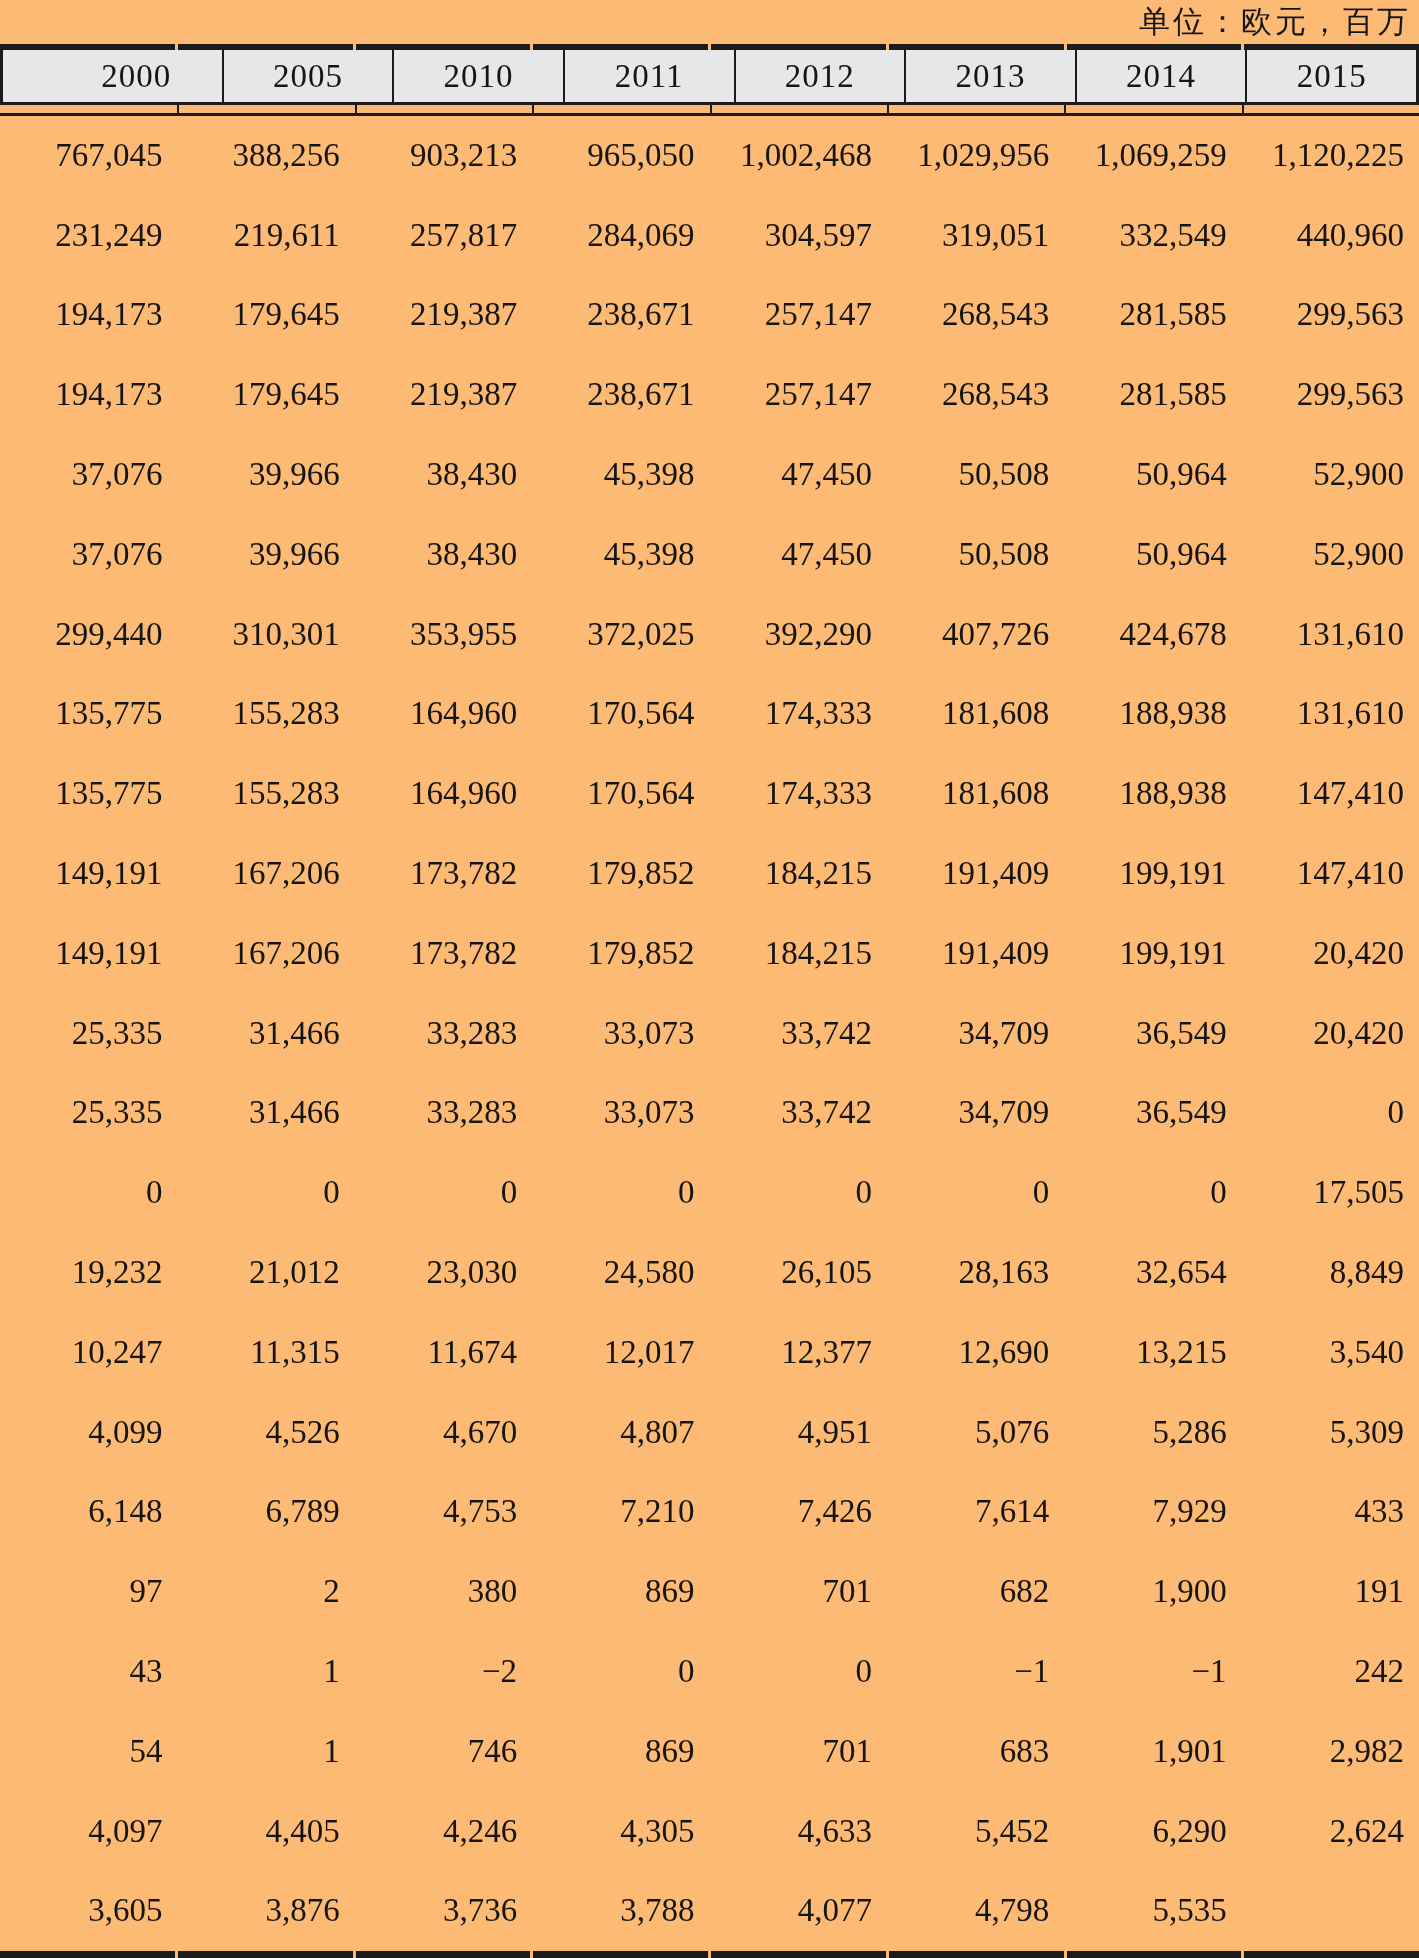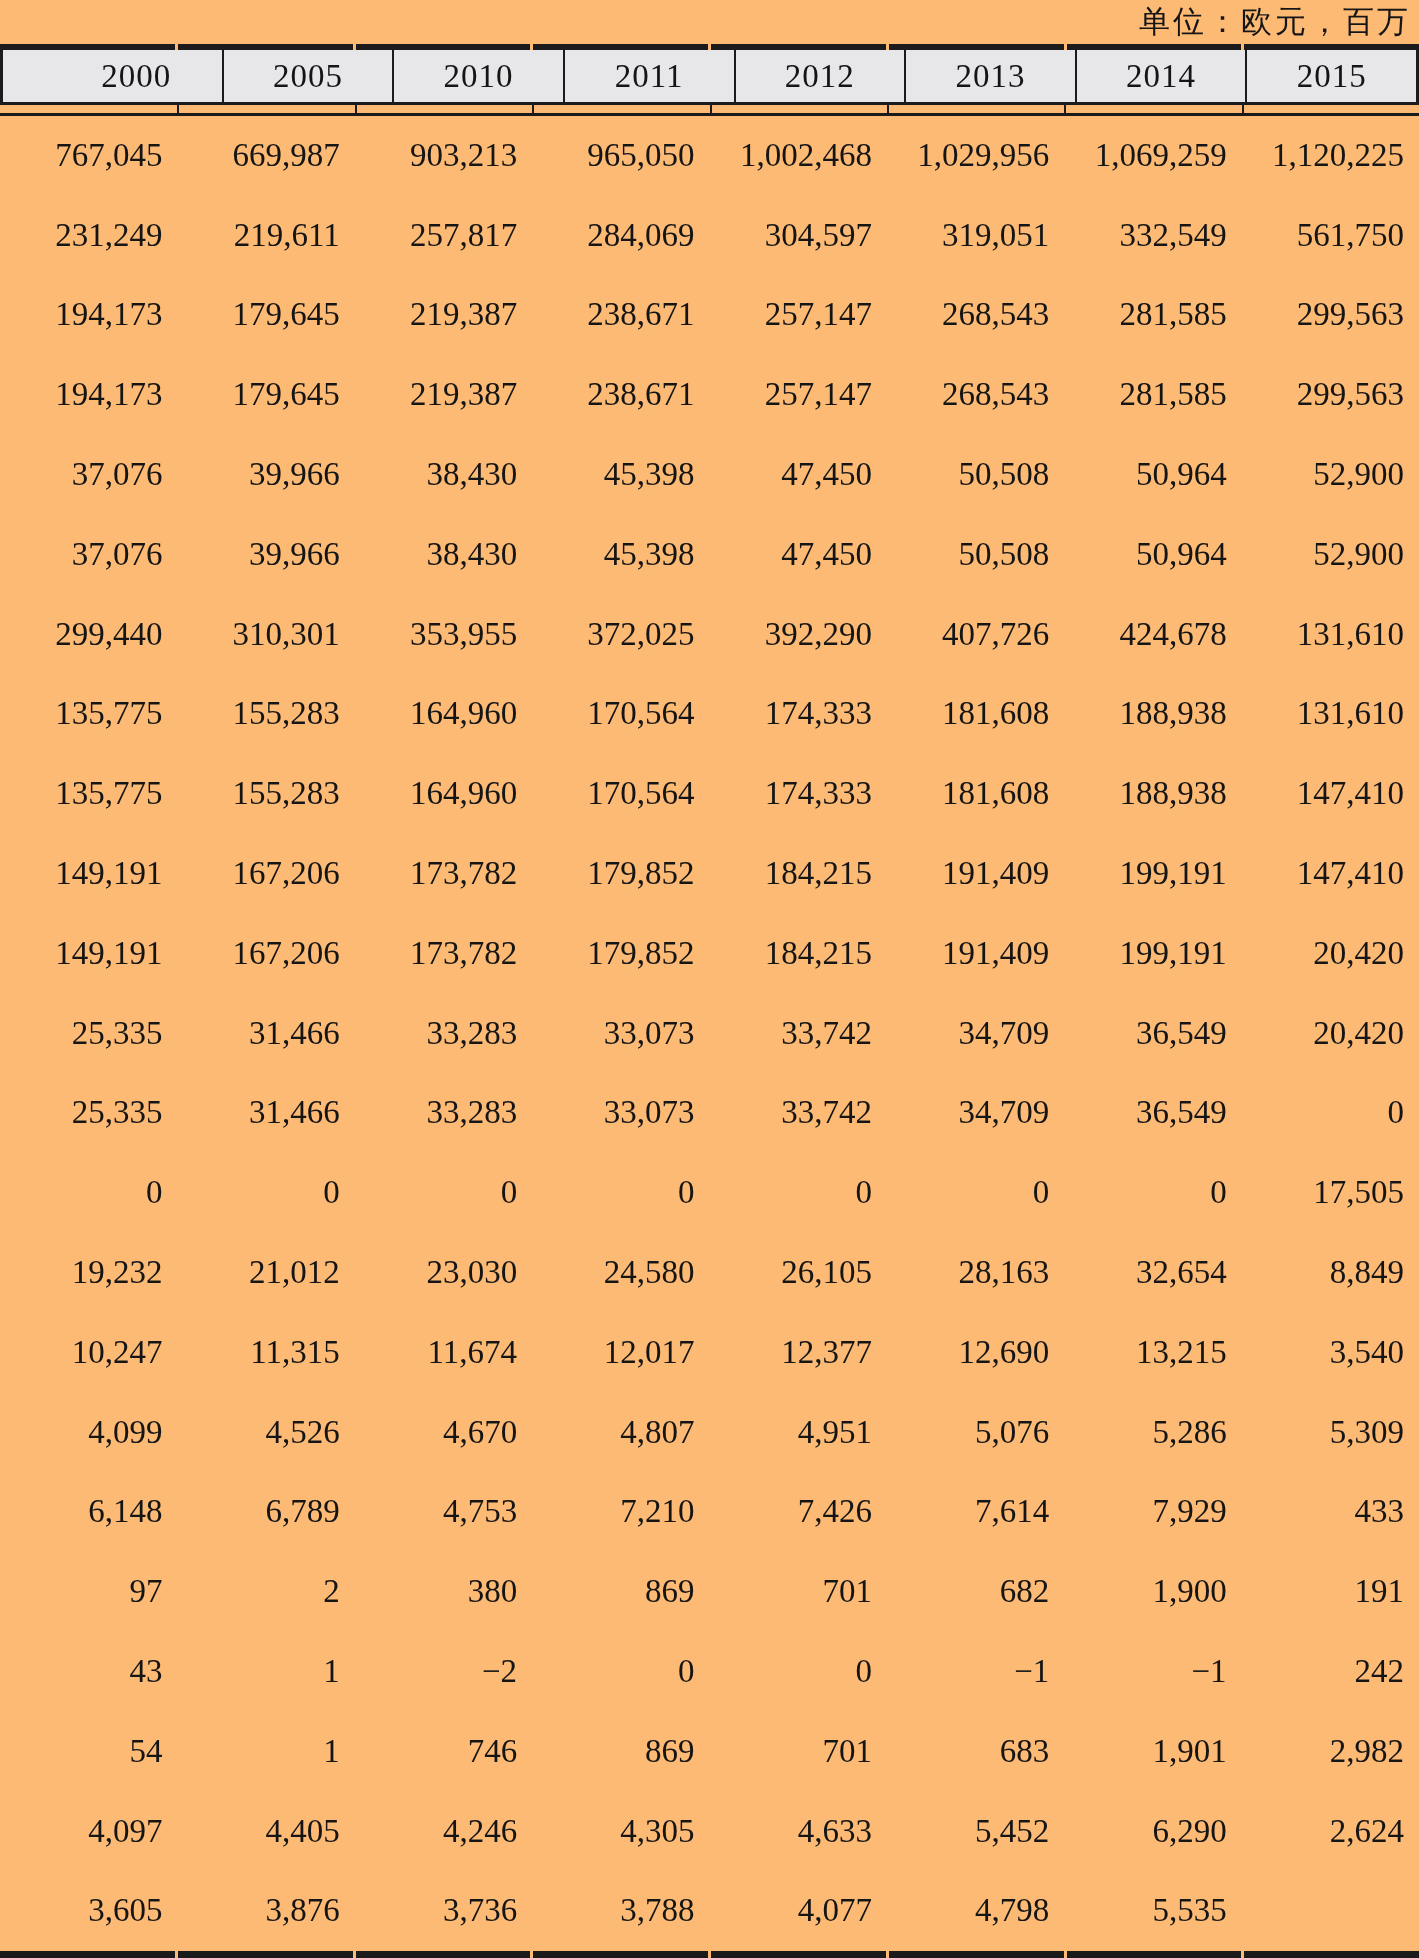--- a/index.html
+++ b/index.html
@@ -117,35 +117,35 @@
         <div class="tick"></div>
         <div class="tick"></div>
         <div class="tick"></div>
         <div class="tick"></div>
         <div class="tick"></div>
       </div>
     <div class="thin-rule"></div>
 
     <div class="table-body">
         <div class="td">767,045</div>
-        <div class="td">669,987</div>
+        <div class="td">388,256</div>
         <div class="td">903,213</div>
         <div class="td">965,050</div>
         <div class="td">1,002,468</div>
         <div class="td">1,029,956</div>
         <div class="td">1,069,259</div>
         <div class="td">1,120,225</div>
         <div class="td">231,249</div>
         <div class="td">219,611</div>
         <div class="td">257,817</div>
         <div class="td">284,069</div>
         <div class="td">304,597</div>
         <div class="td">319,051</div>
         <div class="td">332,549</div>
-        <div class="td">561,750</div>
+        <div class="td">440,960</div>
         <div class="td">194,173</div>
         <div class="td">179,645</div>
         <div class="td">219,387</div>
         <div class="td">238,671</div>
         <div class="td">257,147</div>
         <div class="td">268,543</div>
         <div class="td">281,585</div>
         <div class="td">299,563</div>
         <div class="td">194,173</div>
         <div class="td">179,645</div>

